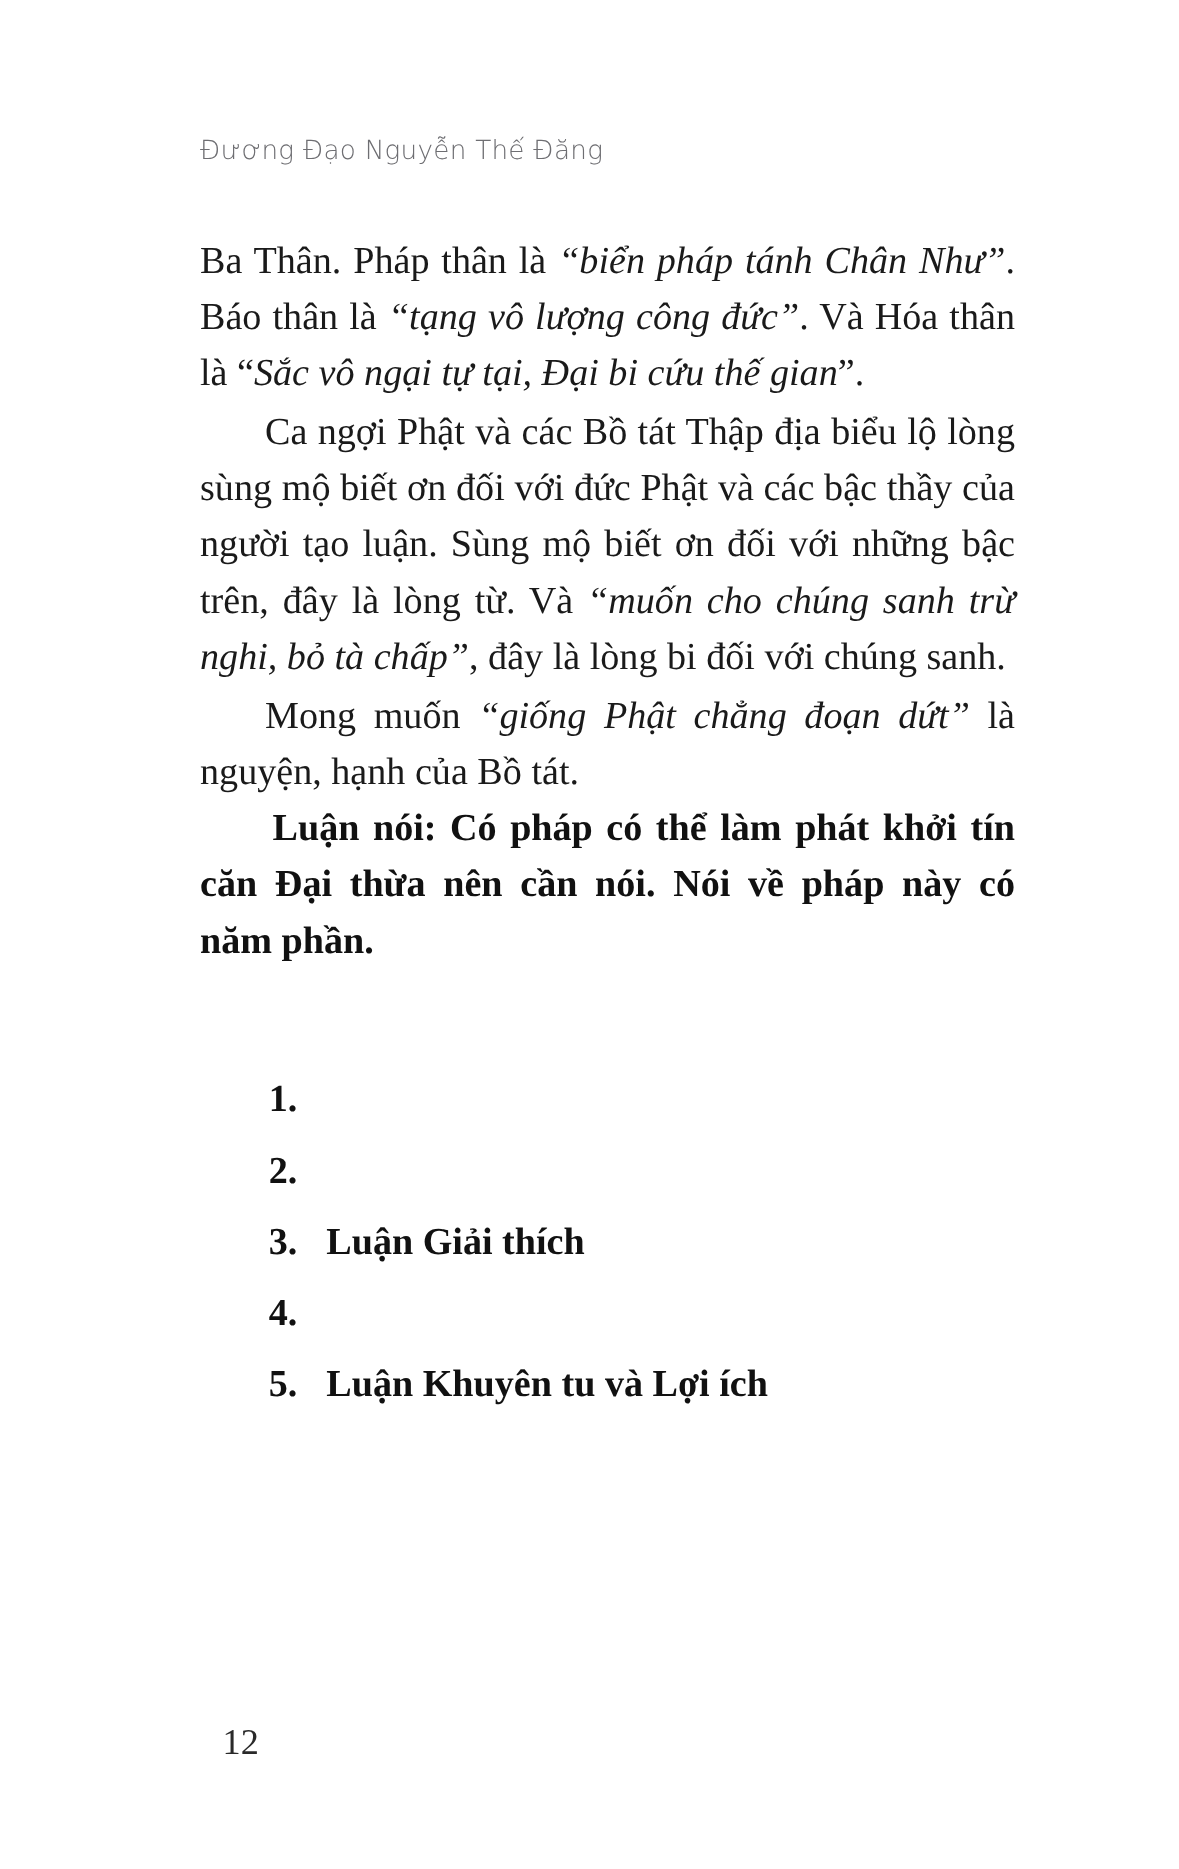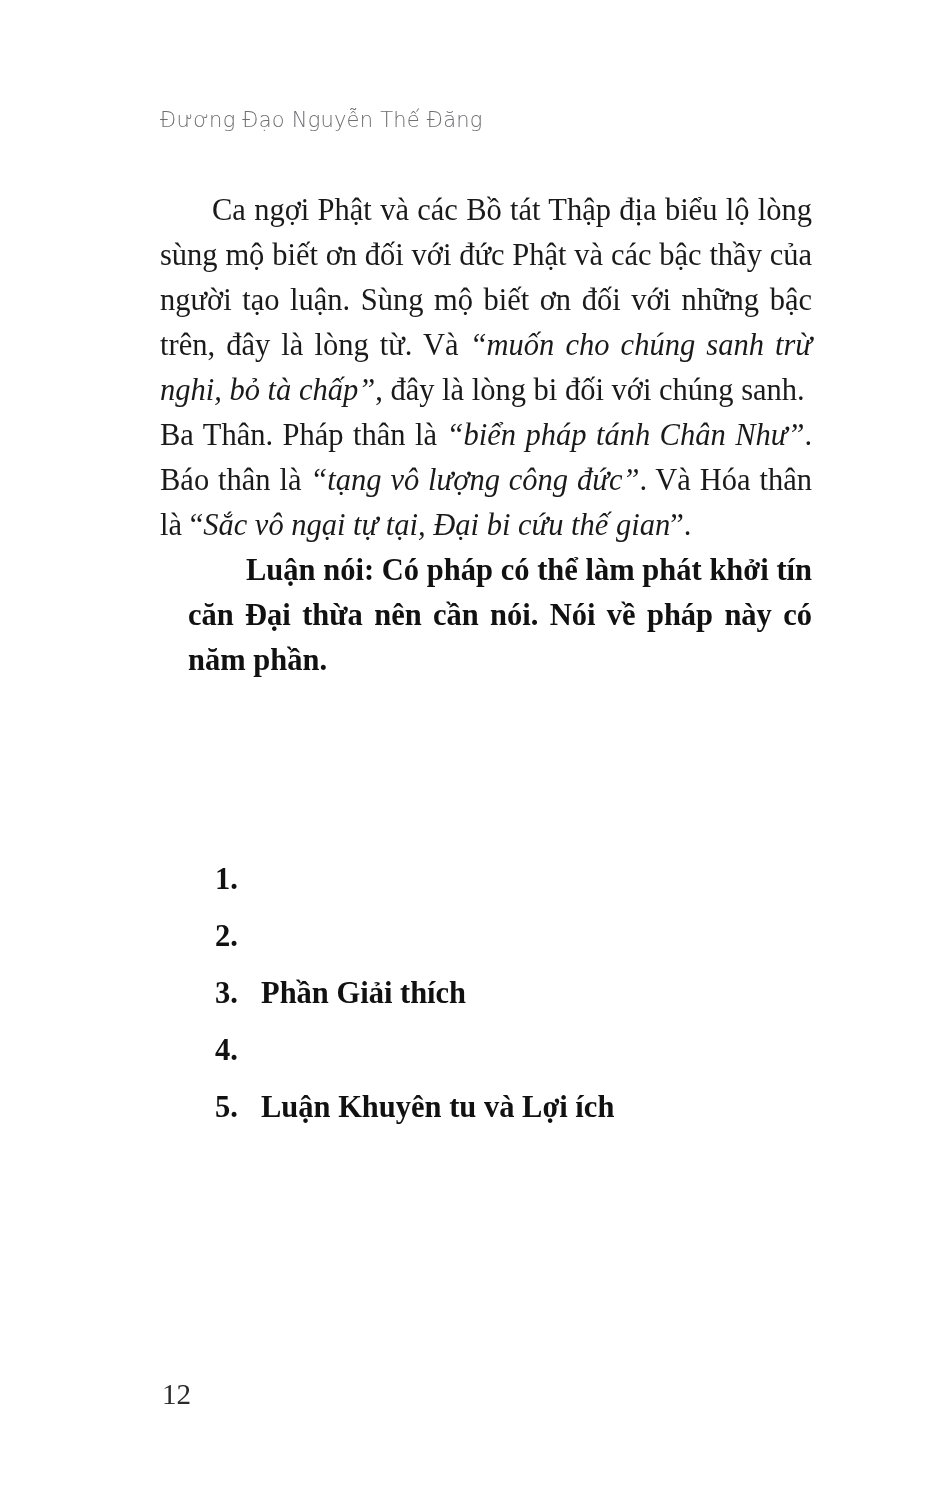--- a/index.html
+++ b/index.html
@@ -70,21 +70,20 @@
     color: #111111;
     font-weight: bold;
     text-align: justify;
     text-justify: inter-word;
     margin: 0;
     text-indent: 58px;
   }
 
   .gap-para {
     margin-top: 0px;
-    margin-left: 28px;
   }
 
   
   .numbered-list {
     position: absolute;
     left: 160px;
     top: 862px;
     width: 652px;
   }
 
@@ -105,50 +104,51 @@
     text-align: left;
   }
 
   .list-label {
     flex: 1 1 auto;
   }
 
   
   .page-number {
     position: absolute;
-    left: 162px;
+    left: 178px;
     top: 1378px;
     font-family: "Liberation Serif", "DejaVu Serif", serif;
     font-size: 29px;
     color: #2a2a2a;
   }
 </style>
 </head>
 <body>
 
 <div class="page">
 
   <div class="running-header">Đương Đạo Nguyễn Thế Đăng</div>
 
   <div class="text-block">
+    <p class="para no-indent"><span>Ba Thân. Pháp thân là </span><em>“biển pháp tánh Chân Như”</em><span>. Báo thân là </span><em>“tạng vô lượng công đức”</em><span>. Và Hóa thân là “</span><em>Sắc vô ngại tự tại, Đại bi cứu thế gian</em><span>”.</span></p>
     <p class="para indent"><span>Ca ngợi Phật và các Bồ tát Thập địa biểu lộ lòng sùng mộ biết ơn đối với đức Phật và các bậc thầy của người tạo luận. Sùng mộ biết ơn đối với những bậc trên, đây là lòng từ. Và </span><em>“muốn cho chúng sanh trừ nghi, bỏ tà chấp”</em><span>, đây là lòng bi đối với chúng sanh.</span></p>
-    <p class="para no-indent"><span>Ba Thân. Pháp thân là </span><em>“biển pháp tánh Chân Như”</em><span>. Báo thân là </span><em>“tạng vô lượng công đức”</em><span>. Và Hóa thân là “</span><em>Sắc vô ngại tự tại, Đại bi cứu thế gian</em><span>”.</span></p>
+    <p class="para indent"><span>Mong muốn </span><em>“giống Phật chẳng đoạn dứt”</em><span> là nguyện, hạnh của Bồ tát.</span></p>
     <p class="para-bold gap-para"> Luận nói: Có pháp có thể làm phát khởi tín căn Đại thừa nên cần nói. Nói về pháp này có năm phần.</p>
   </div>
 
   <div class="numbered-list">
     <div class="list-row">
       <span class="list-num">1.</span>
     </div>
     <div class="list-row">
       <span class="list-num">2.</span>
     </div>
     <div class="list-row">
       <span class="list-num">3.</span>
-      <span class="list-label">Phần Giải thích</span>
+      <span class="list-label">Luận Giải thích</span>
     </div>
     <div class="list-row">
       <span class="list-num">4.</span>
     </div>
     <div class="list-row">
       <span class="list-num">5.</span>
       <span class="list-label">Luận Khuyên tu và Lợi ích</span>
     </div>
   </div>
 

